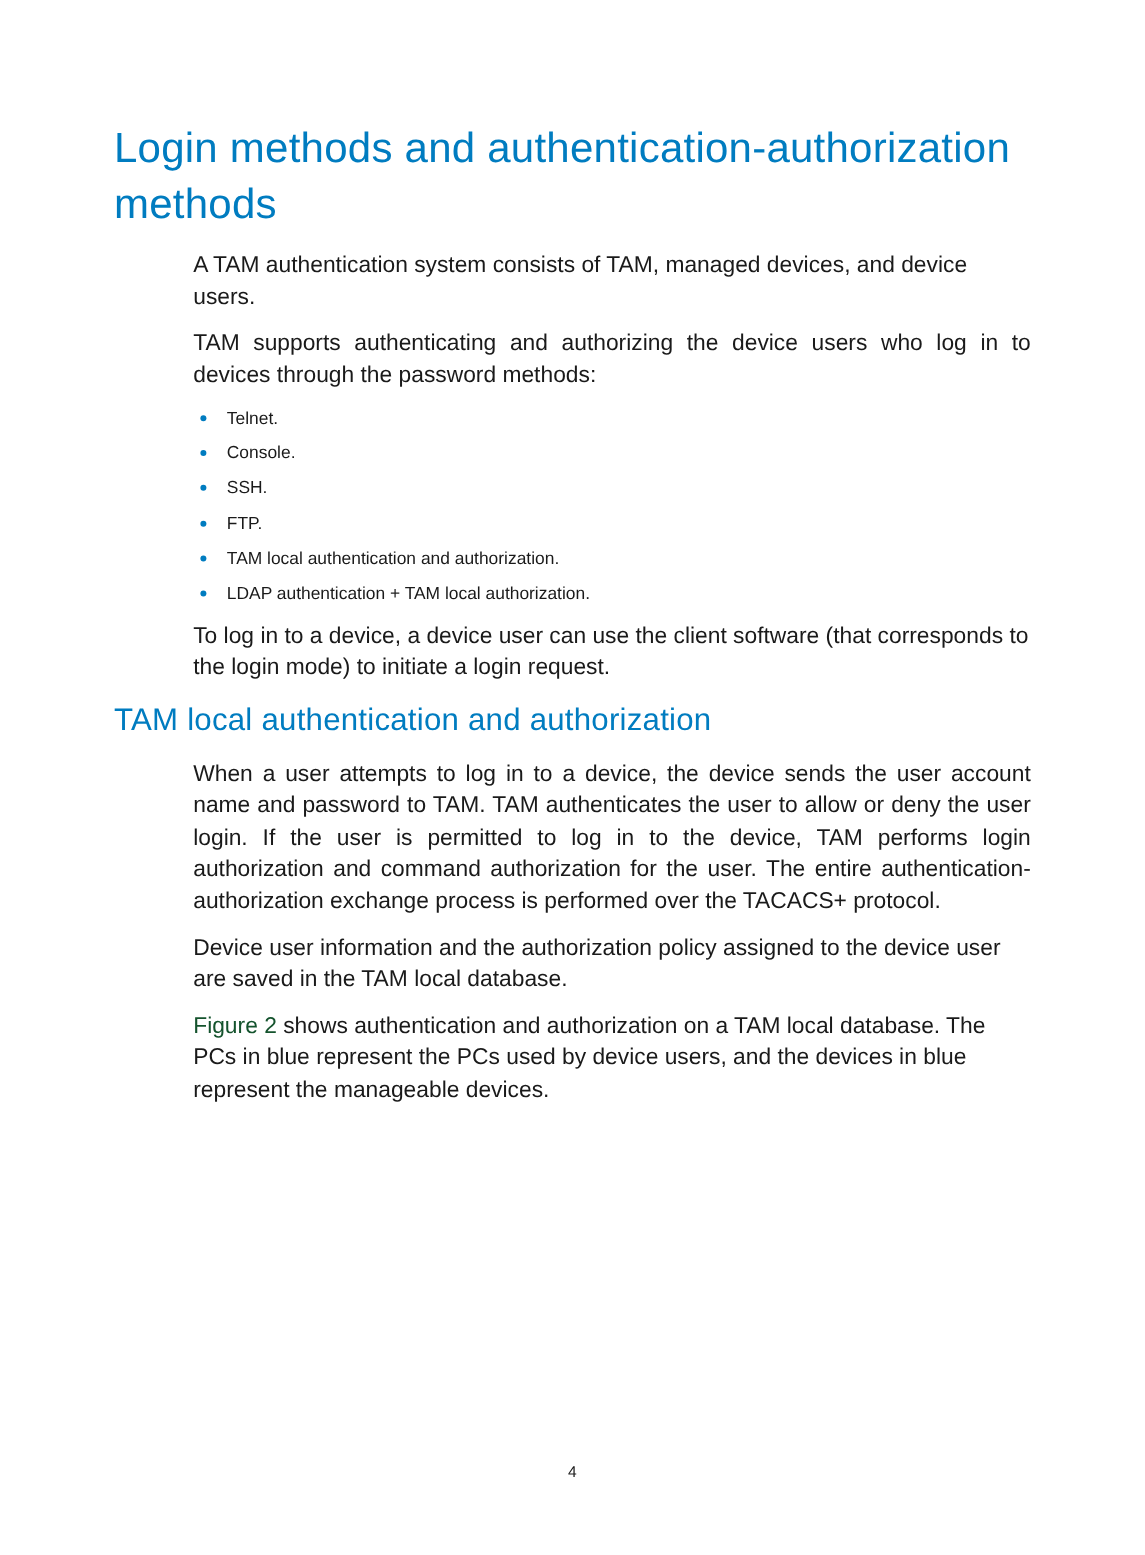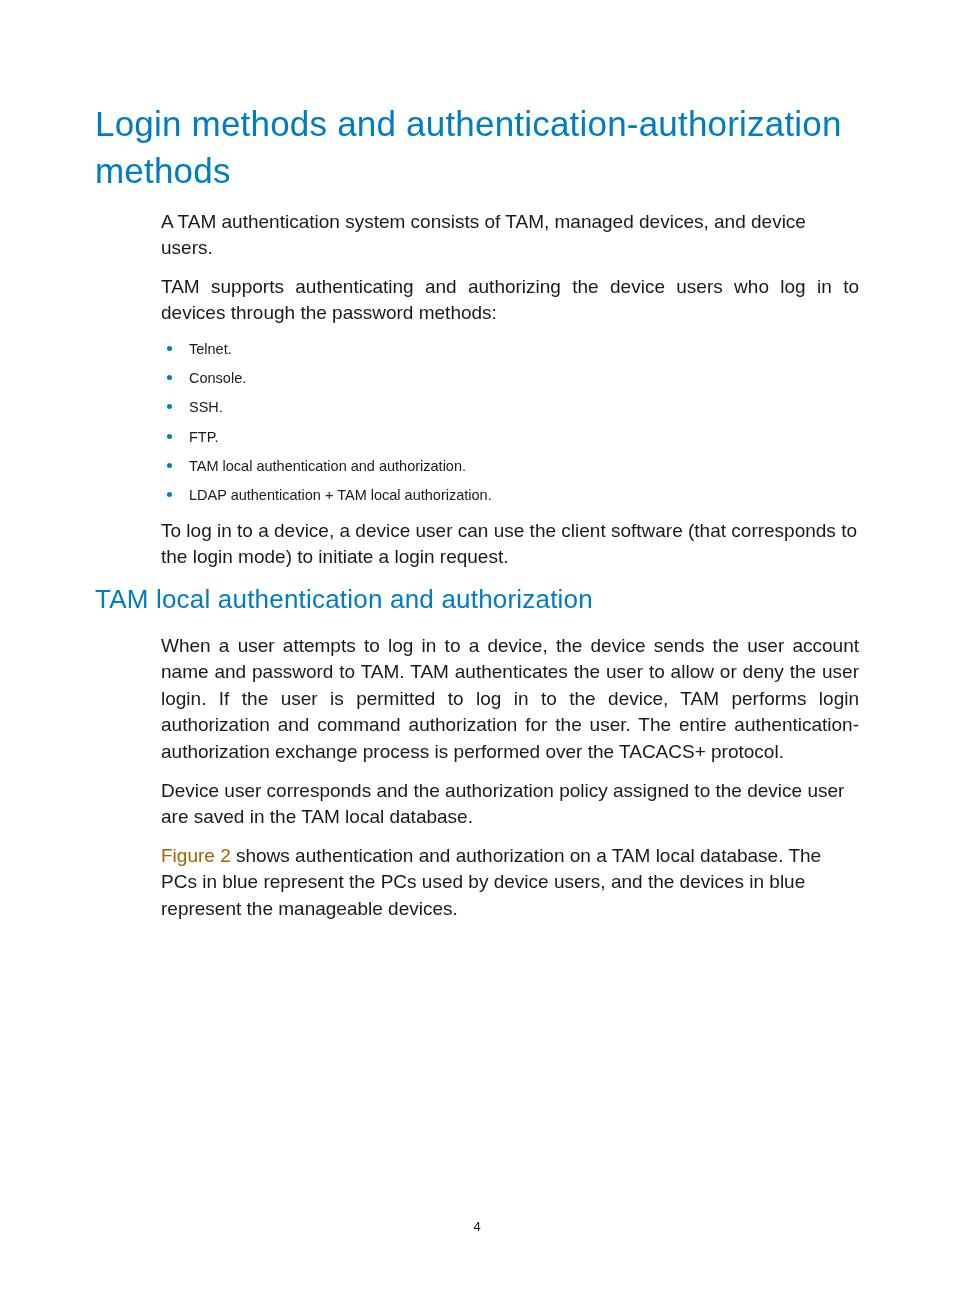--- a/index.html
+++ b/index.html
@@ -61,21 +61,21 @@
     content: "";
     position: absolute;
     left: 6px;
     top: 7px;
     width: 5px;
     height: 5px;
     background: #007cc0;
     border-radius: 50%;
   }
   .figref {
-    color: #a16207;
+    color: #14532d;
     margin-top: 31px;
   }
   .page-number {
     position: absolute;
     bottom: 62px;
     left: 0;
     width: 100%;
     text-align: center;
     font-size: 13px;
     color: #1a1a1a;
@@ -97,19 +97,19 @@
     <li>TAM local authentication and authorization.</li>
     <li>LDAP authentication + TAM local authorization.</li>
   </ul>
   <p class="para">To log in to a device, a device user can use the client software (that corresponds to the login mode) to initiate a login request.</p>
 </div>
 
 <h2 class="h2">TAM local authentication and authorization</h2>
 
 <div class="body-block">
   <p class="para justify">When a user attempts to log in to a device, the device sends the user account name and password to TAM. TAM authenticates the user to allow or deny the user login. If the user is permitted to log in to the device, TAM performs login authorization and command authorization for the user. The entire authentication-authorization exchange process is performed over the TACACS+ protocol.</p>
-  <p class="para">Device user corresponds and the authorization policy assigned to the device user are saved in the TAM local database.</p>
+  <p class="para">Device user information and the authorization policy assigned to the device user are saved in the TAM local database.</p>
   <p class="para">
     <span class="figref">Figure 2</span><span> shows authentication and authorization on a TAM local database. The PCs in blue represent the PCs used by device users, and the devices in blue represent the manageable devices.</span>
   </p>
 </div>
 
 <div class="page-number">4</div>
 
 </body></html>

